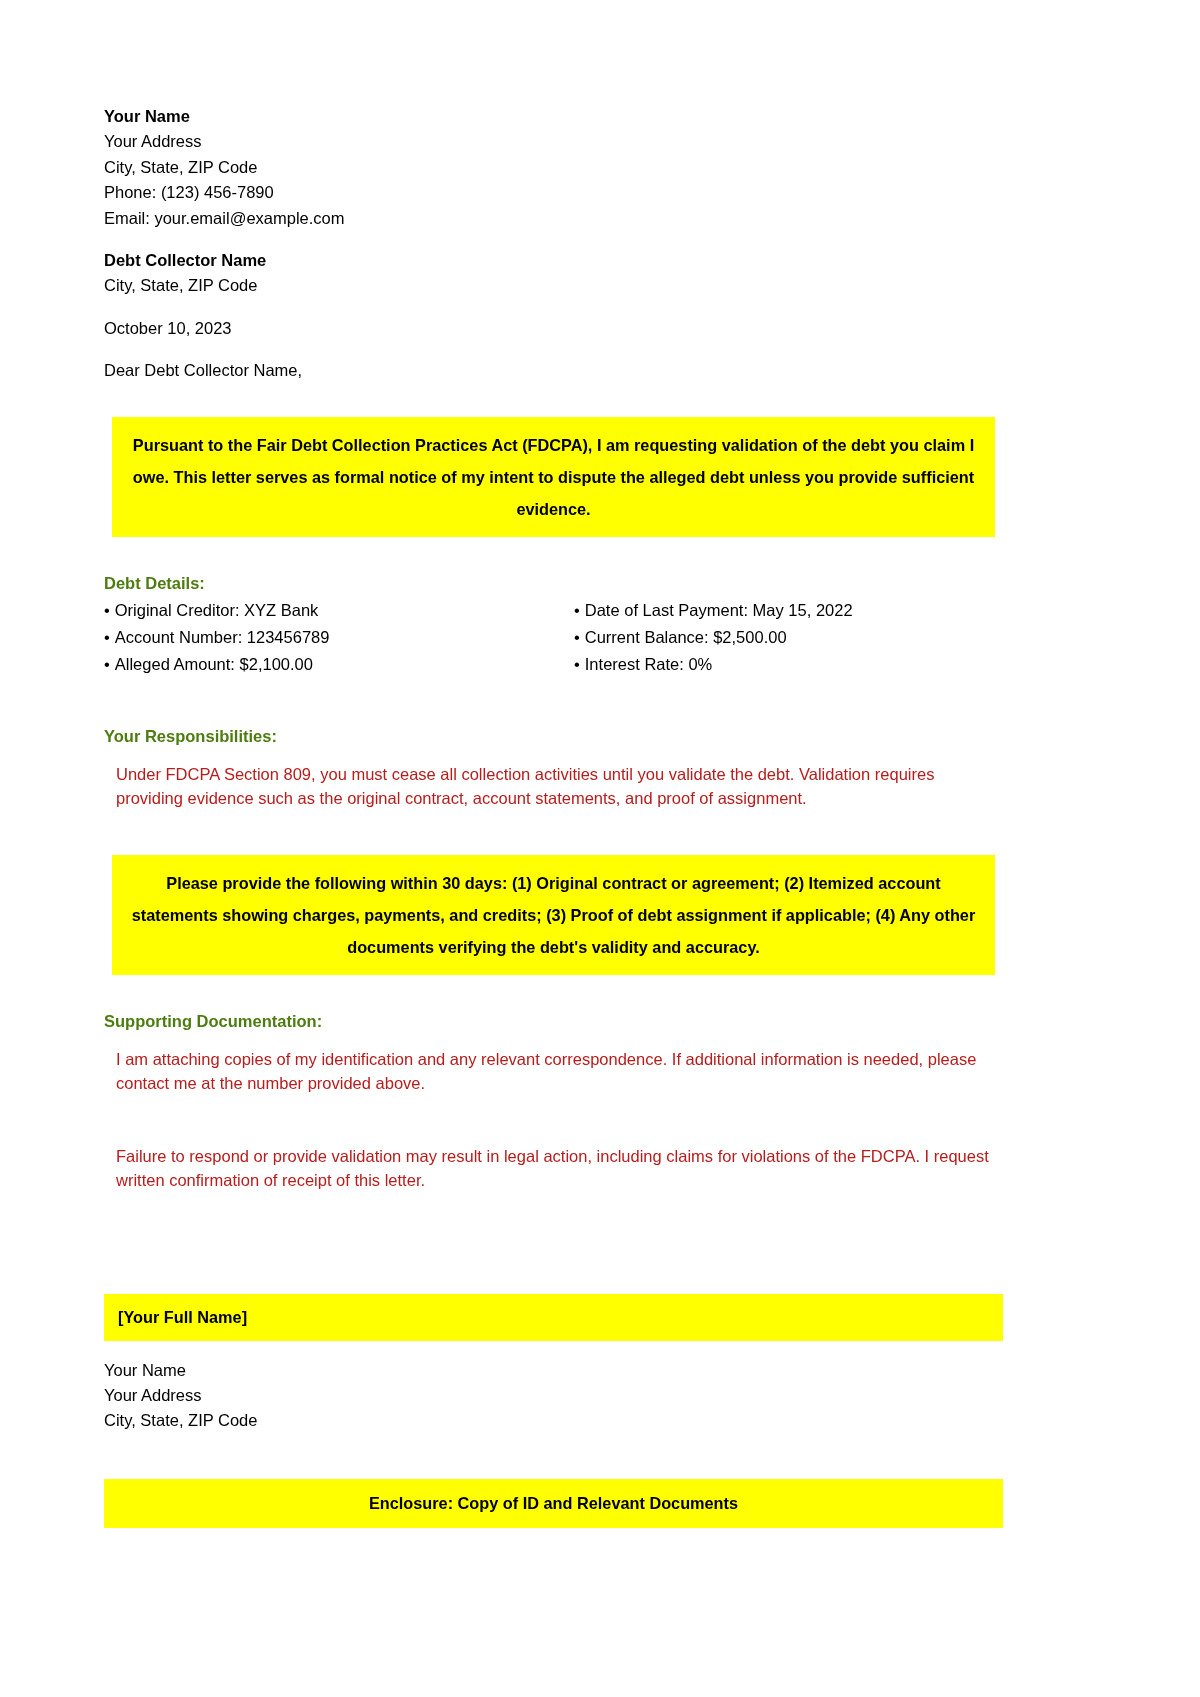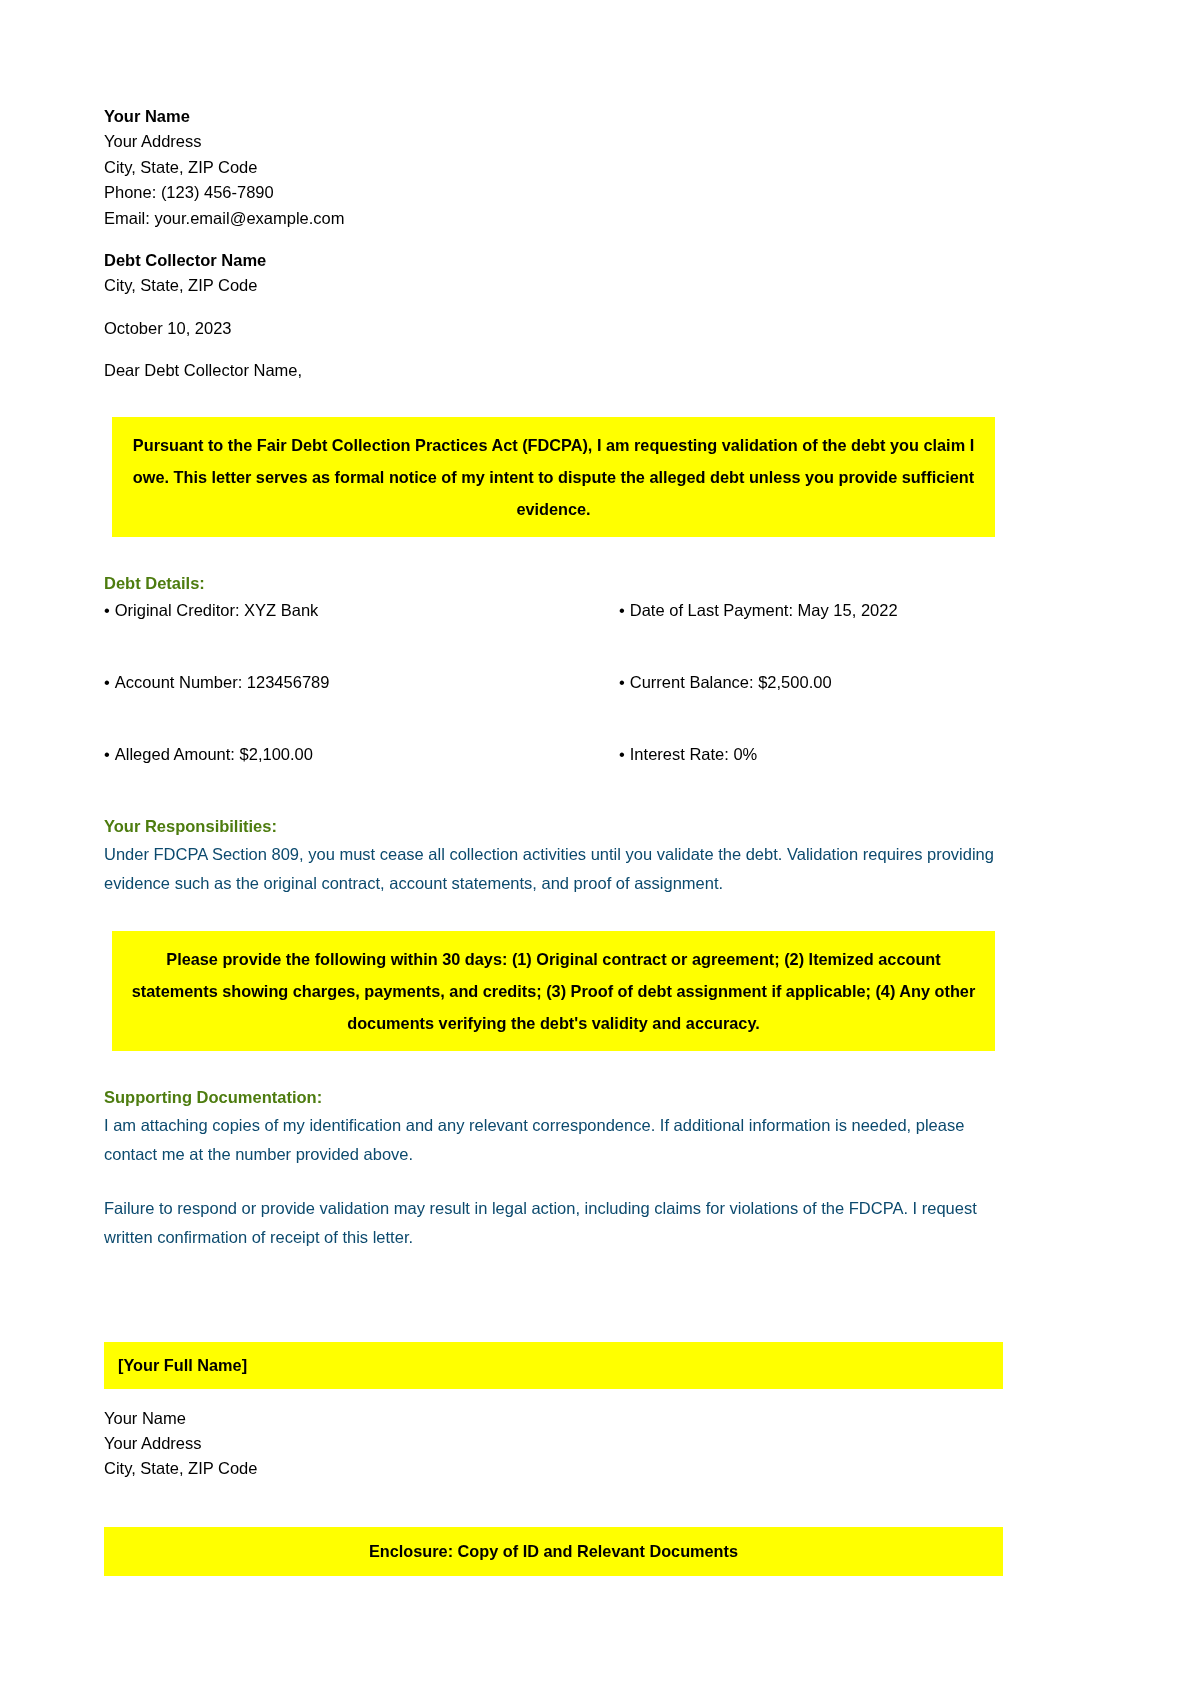--- a/index.html
+++ b/index.html
@@ -33,23 +33,23 @@
     color: #000000;
     white-space: pre;
   }
   .line.bold { font-weight: bold; }
   .gap-sm { height: 17px; }
   .gap-md { height: 25px; }
   .gap-xl { height: 45px; }
 
   .para {
     font-size: 16.5px;
-    line-height: 29px;
-    color: #0c4a6e;
-    margin: 0;
+    line-height: 24px;
+    color: #b91c1c;
+    margin: 12px;
     text-align: left;
   }
   .heading {
     font-size: 16.5px;
     line-height: 27px;
     font-weight: bold;
     color: #4d7c0f;
     margin: 0;
   }
 
@@ -84,21 +84,20 @@
     margin: 0;
     text-align: left;
   }
 
   
   .details-grid {
     display: grid;
     grid-template-columns: 470px 1fr;
     column-gap: 0;
     row-gap: 0;
-    gap: 45px;
   }
   .bullet {
     font-size: 16.5px;
     line-height: 27px;
     color: #000000;
     white-space: nowrap;
   }
   .bullet .dot { margin-right: 5px; }
 </style>
 </head>

